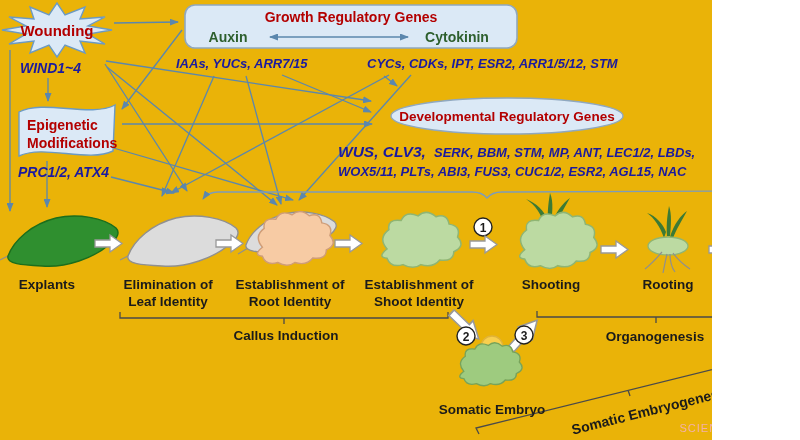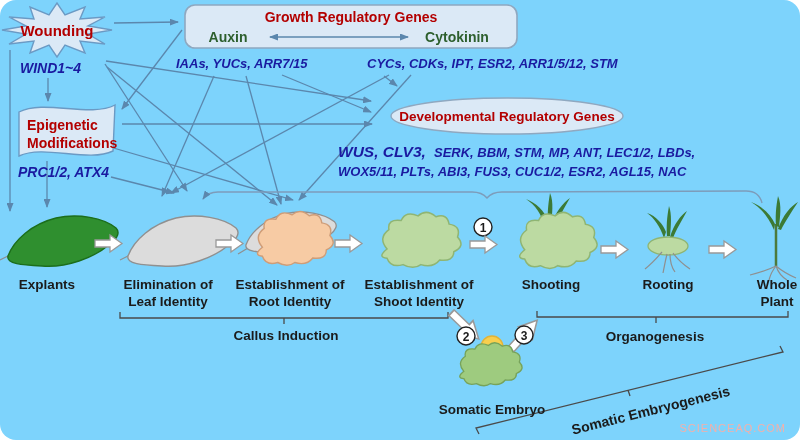--- a/index.html
+++ b/index.html
@@ -1,16 +1,16 @@
 <!DOCTYPE html>
 <html><head>
 <meta charset="utf-8">
 <style>
   html,body{margin:0;padding:0;background:#fff;}
-  #fig{position:relative;width:800px;height:440px;background:#7dd3fc;overflow:hidden;border-radius:16px;}
+  #fig{position:relative;width:712px;height:440px;background:#eab308;overflow:hidden;}
   svg text{font-family:"Liberation Sans","DejaVu Sans",sans-serif;}
   .t-red{fill:#b30000;font-weight:bold;}
   .t-gene{fill:#1a1aa0;font-weight:bold;font-style:italic;}
   .t-green{fill:#2d5f2d;font-weight:bold;}
   .t-black{fill:#1b1b1b;font-weight:bold;}
   .t-wm{fill:#f2b0aa;letter-spacing:1px;}
   .net{stroke:#5b87ad;stroke-width:1.3;fill:none;}
   .brace{stroke:#7d9cba;stroke-width:1.4;fill:none;}
   .bracket{stroke:#4a4a4a;stroke-width:1.3;fill:none;}
   .barrow{fill:#ffffff;stroke:#999999;stroke-width:1.3;}

